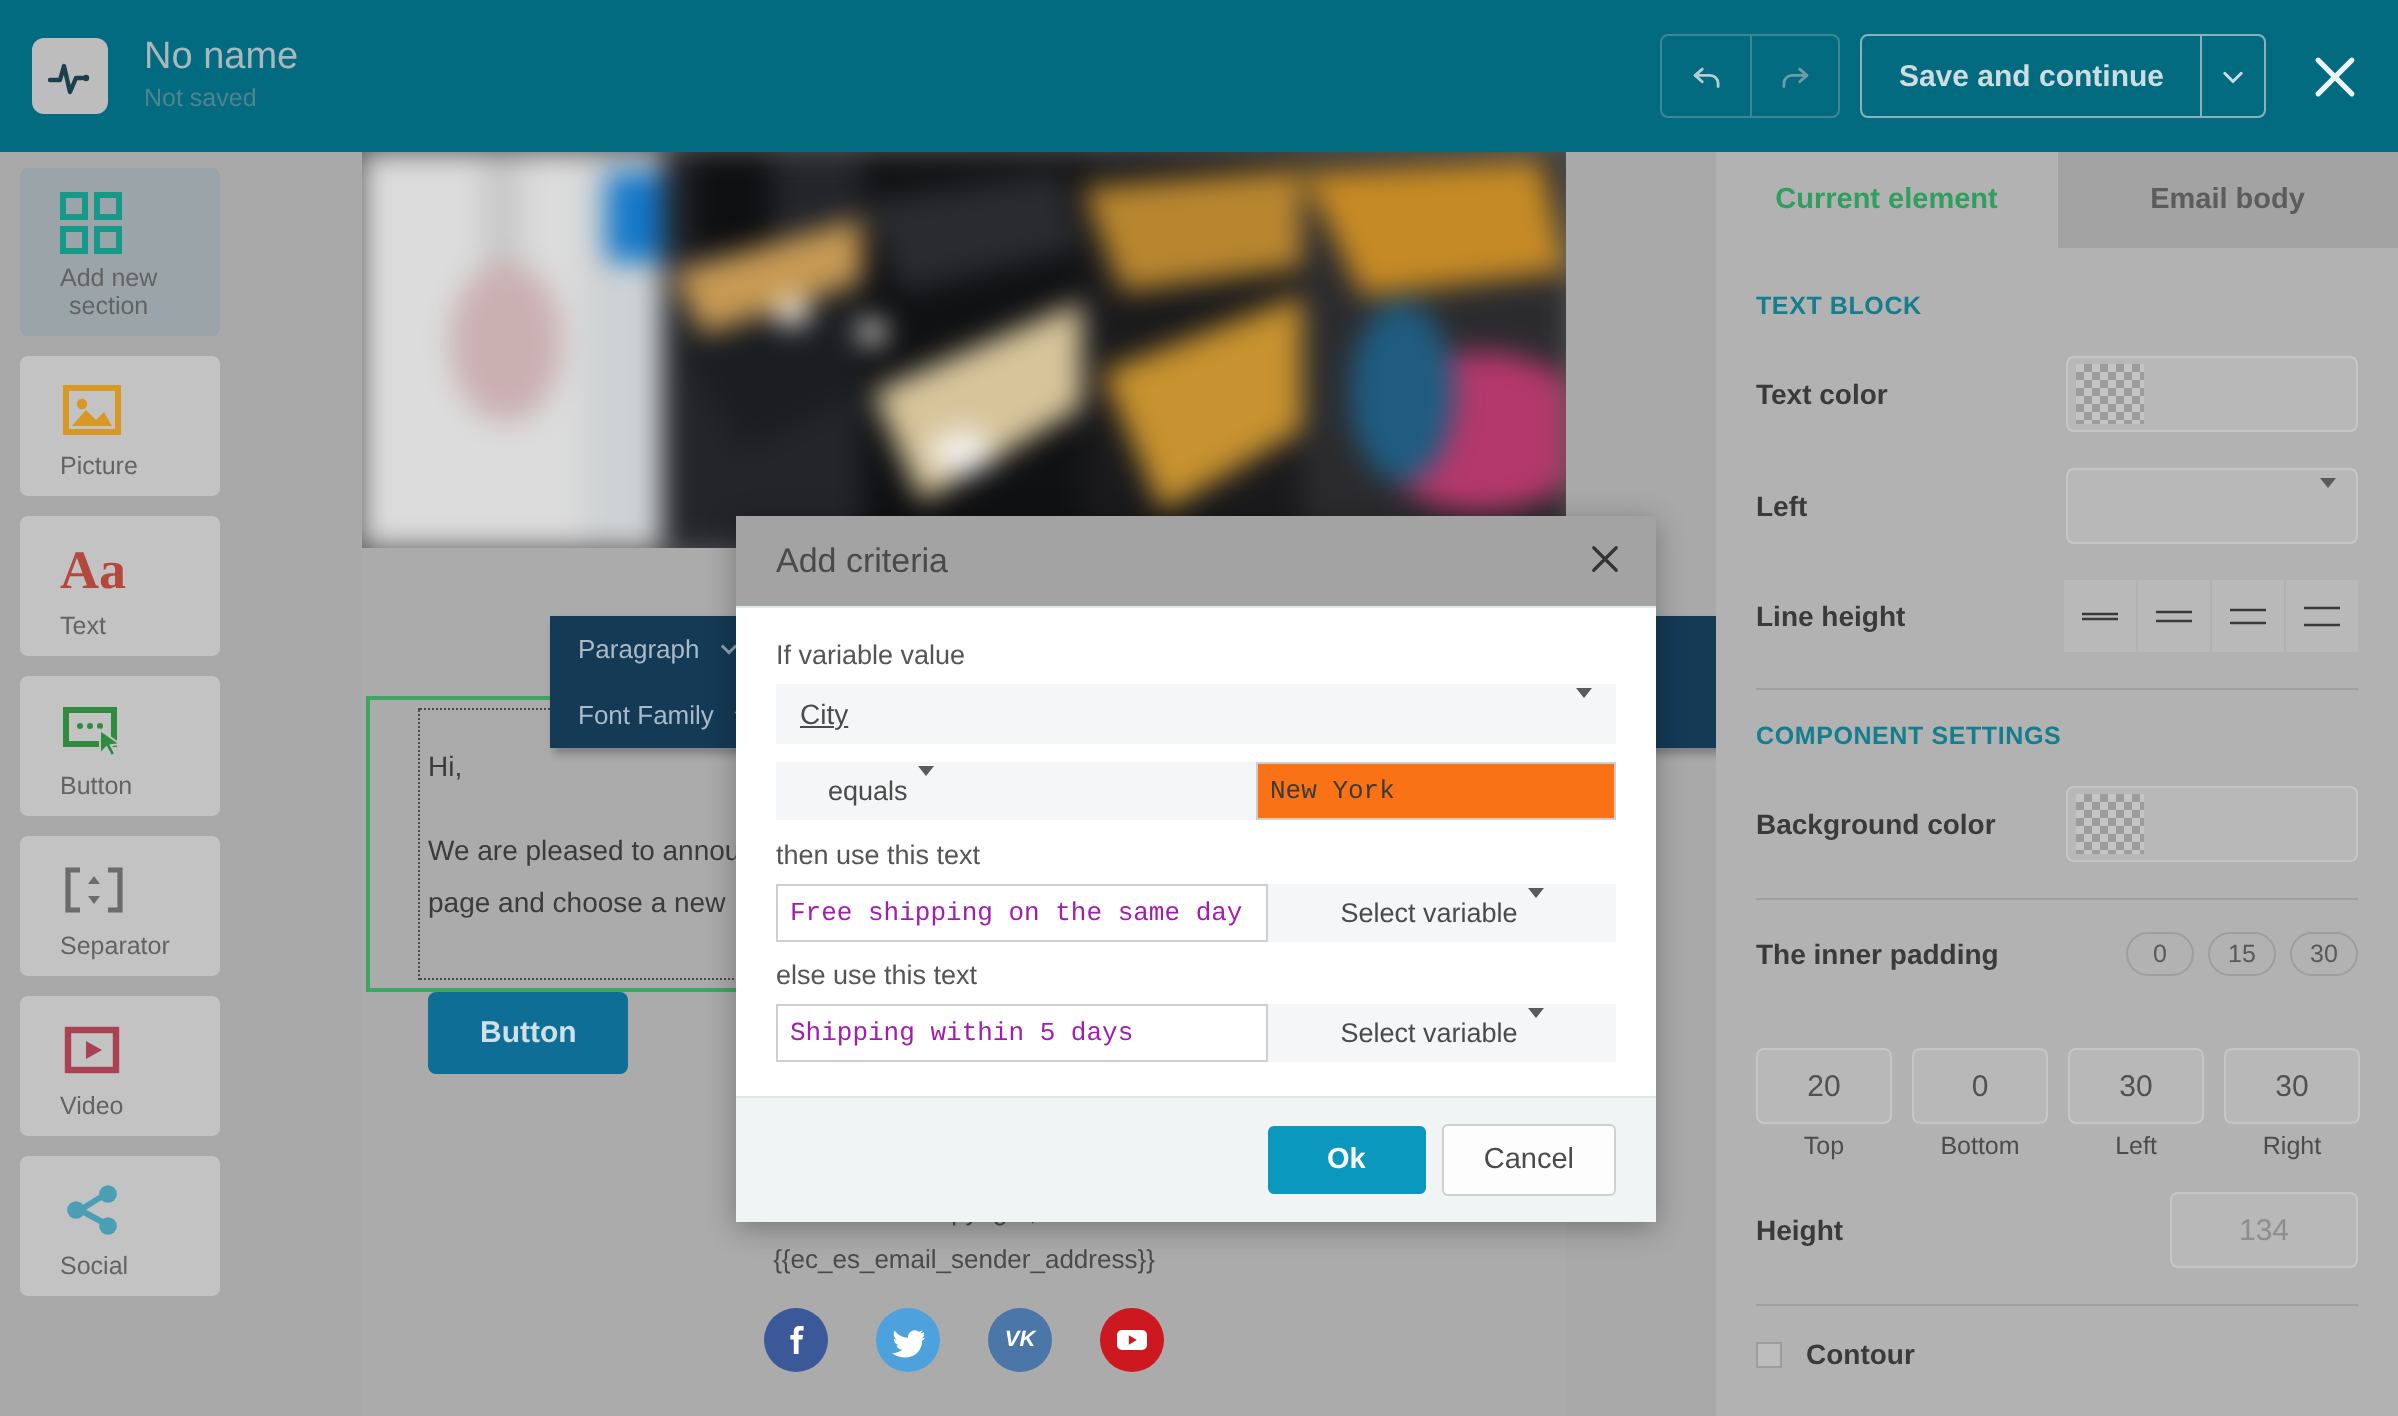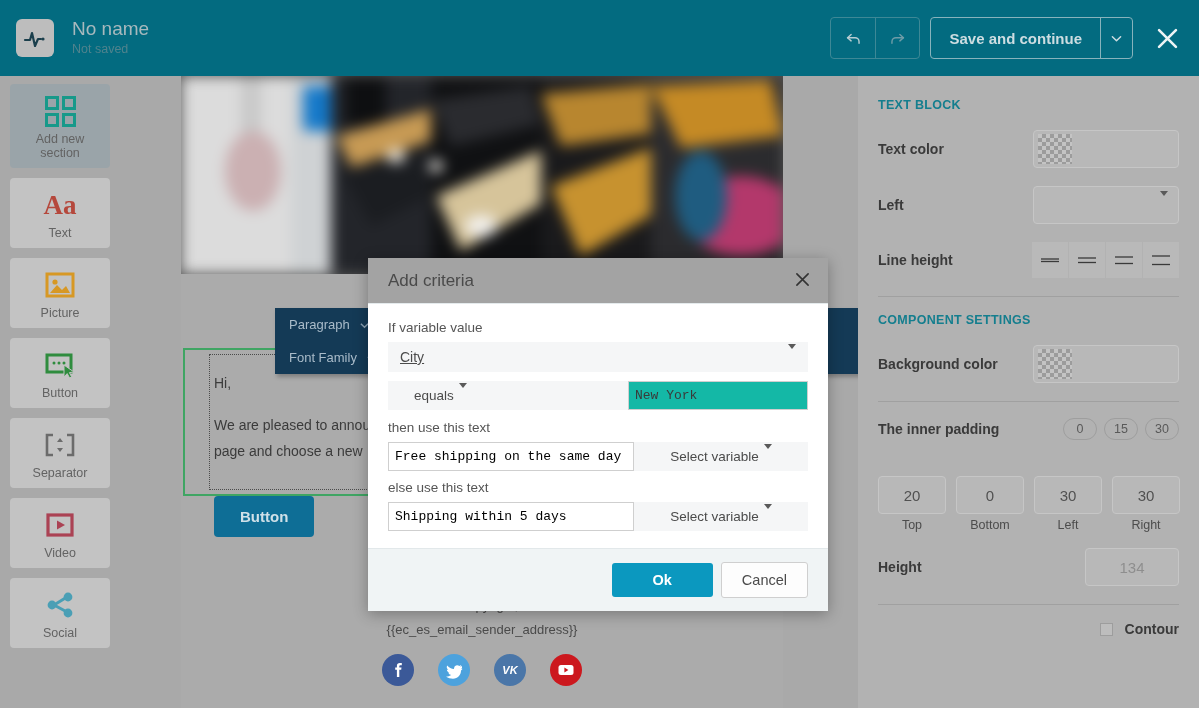--- a/index.html
+++ b/index.html
@@ -66,22 +66,22 @@
     cursor: pointer;
   }
 
   
   .sidebar {
     position: absolute; left: 0; top: 76px; width: 120px; height: 632px;
     background: #a9a9a9; overflow: hidden;
   }
   .sb-item {
     width: 100px; margin: 0 auto 10px auto; border-radius: 4px;
-    background: #c3c3c3; padding: 9px 4px 8px 4px;
-    display: flex; flex-direction: column; align-items: center; cursor: pointer;
+    background: #c3c3c3; padding: 9px 4px 8px 20px;
+    display: flex; flex-direction: column; align-items: flex-start; cursor: pointer;
   }
   .sb-item.active { background: #9aa4a9; }
   .sb-label { font-size: 12.5px; color: #636363; text-align: center; line-height: 14px; margin-top: 3px; }
   .sb-icon { height: 36px; display: flex; align-items: center; justify-content: center; }
   .sb-spacer { height: 8px; }
 
   
   .g4 { display: grid; grid-template-columns: 14px 14px; grid-template-rows: 14px 14px; gap: 3px; }
   .g4 i { border: 3px solid #17998a; display: block; }
 
@@ -205,21 +205,21 @@
     border-radius: 4px; color: #515151; font-size: 15px;
     display: flex; align-items: center; justify-content: center; cursor: text;
   }
   .pad-cap { text-align: center; font-size: 12.5px; color: #4c4c4c; margin-top: 4px; }
   .height-in {
     width: 94px; height: 38px; background: #b8b8b8; border: 1px solid #c6c6c6;
     border-radius: 4px; color: #8e8e8e; font-size: 15px;
     display: flex; align-items: center; justify-content: center; cursor: text;
     margin-left: auto;
   }
-  .chk-row { display: flex; align-items: center; gap: 12px; margin-top: 16px; justify-content: flex-end; }
+  .chk-row { display: flex; align-items: center; gap: 12px; margin-top: 16px; }
   .chk {
     width: 13px; height: 13px; background: #bdbdbd; border: 1px solid #9d9d9d;
     cursor: pointer;
   }
   .chk-label { font-size: 14px; color: #3a3a3a; font-weight: bold; }
 
   
   .modal {
     position: absolute; left: 368px; top: 258px; width: 460px; height: 353px;
     background: #fff; box-shadow: 0 3px 14px rgba(0,0,0,0.30);
@@ -238,43 +238,43 @@
     justify-content: space-between; margin-bottom: 9px; text-decoration: underline;
   }
   .m-oprow {
     display: flex; align-items: stretch; margin-bottom: 10px; height: 29px;
   }
   .m-op {
     flex: 1; background: #f5f6f7; display: flex; align-items: center;
     padding: 0 0 0 26px; font-size: 13.5px; color: #4b4b4b; cursor: pointer; gap: 5px;
   }
   .m-val {
-    width: 180px; background: #14b8a6; border: 1px solid #cfcfcf;
+    width: 180px; background: #f97316; border: 1px solid #cfcfcf;
     font-family: "Liberation Mono", monospace; font-size: 13px; color: #3a3a3a;
     display: flex; align-items: center; padding: 0 6px; cursor: text;
   }
   .m-textrow { display: flex; height: 29px; margin-bottom: 9px; }
   .m-text {
     width: 246px; background: #fff; border: 1px solid #cfcfcf;
-    font-family: "Liberation Mono", monospace; font-size: 13px; color: #000000;
+    font-family: "Liberation Mono", monospace; font-size: 13px; color: #a21caf;
     display: flex; align-items: center; padding: 0 6px; cursor: text;
   }
   .m-selvar {
     flex: 1; background: #f5f6f7; display: flex; align-items: center;
     justify-content: center; font-size: 13.5px; color: #4b4b4b; cursor: pointer; gap: 5px;
   }
   .m-foot {
     position: absolute; left: 0; bottom: 0; width: 460px; height: 63px;
     background: #f0f4f5; border-top: 1px solid #e2e8ea;
     display: flex; align-items: center; justify-content: flex-end;
     padding-right: 20px; gap: 8px;
   }
   .btn-ok {
     background: #0b98bf; color: #fff; font-weight: bold; font-size: 14.5px;
-    padding: 9px 41px; border-radius: 3px; cursor: pointer;
+    padding: 9px 30px; border-radius: 3px; cursor: pointer;
   }
   .btn-cancel {
     background: #fdfdfd; color: #4b4b4b; font-size: 14.5px; border: 1px solid #cfcfcf;
     padding: 9px 20px; border-radius: 3px; cursor: pointer;
   }
   .tri-down { width: 0; height: 0; border-left: 4px solid transparent; border-right: 4px solid transparent; border-top: 5px solid #5a5a5a; }
 </style>
 </head>
 <body>
 
@@ -336,34 +336,34 @@
           </div>
       </div>
       <div class="sb-label">
         <span>Add new</span><br>
         <span>section</span>
       </div>
     </div>
 
     <div class="sb-item">
       <div class="sb-icon">
-          <span class="aa">Aa</span>
-        </div>
-      <div class="sb-label">Text</div>
-    </div>
-
-    <div class="sb-item">
-      <div class="sb-icon">
         <svg width="32" height="28" viewBox="0 0 32 28">
           <rect x="3" y="3" width="26" height="22" fill="none" stroke="#d79824" stroke-width="3"></rect>
           <circle cx="11" cy="11" r="2.6" fill="#d79824"></circle>
           <path d="M6 22 L13 14 L18 19 L22 15 L26 22 Z" fill="#d79824"></path>
         </svg>
       </div>
       <div class="sb-label">Picture</div>
+    </div>
+
+    <div class="sb-item">
+      <div class="sb-icon">
+          <span class="aa">Aa</span>
+        </div>
+      <div class="sb-label">Text</div>
     </div>
 
     <div class="sb-item">
       <div class="sb-icon">
         <svg width="32" height="28" viewBox="0 0 32 28">
           <rect x="3" y="4" width="24" height="17" fill="none" stroke="#2f8c3e" stroke-width="3"></rect>
           <circle cx="10" cy="12" r="1.5" fill="#2f8c3e"></circle>
             <circle cx="15" cy="12" r="1.5" fill="#2f8c3e"></circle>
             <circle cx="20" cy="12" r="1.5" fill="#2f8c3e"></circle>
           <path d="M20 14 L20 26 L23.2 22.6 L25.6 27 L27.6 25.8 L25.4 21.6 L30 21 Z" fill="#2f8c3e" stroke="#c3c3c3" stroke-width="1"></path>
@@ -513,20 +513,24 @@
               </svg>
           </span>
         </div>
 
       </div>
 
     </div>
   </div>
 
   <div class="rpanel">
+    <div class="rp-tabs">
+      <div class="rp-tab active">Current element</div>
+      <div class="rp-tab inactive">Email body</div>
+    </div>
 
     <div class="rp-body">
       <div class="rp-section">TEXT BLOCK</div>
 
       <div class="rp-row">
         <div class="rp-label">Text color</div>
         <div class="swatch-field">
           <div class="checker"></div>
         </div>
       </div>

